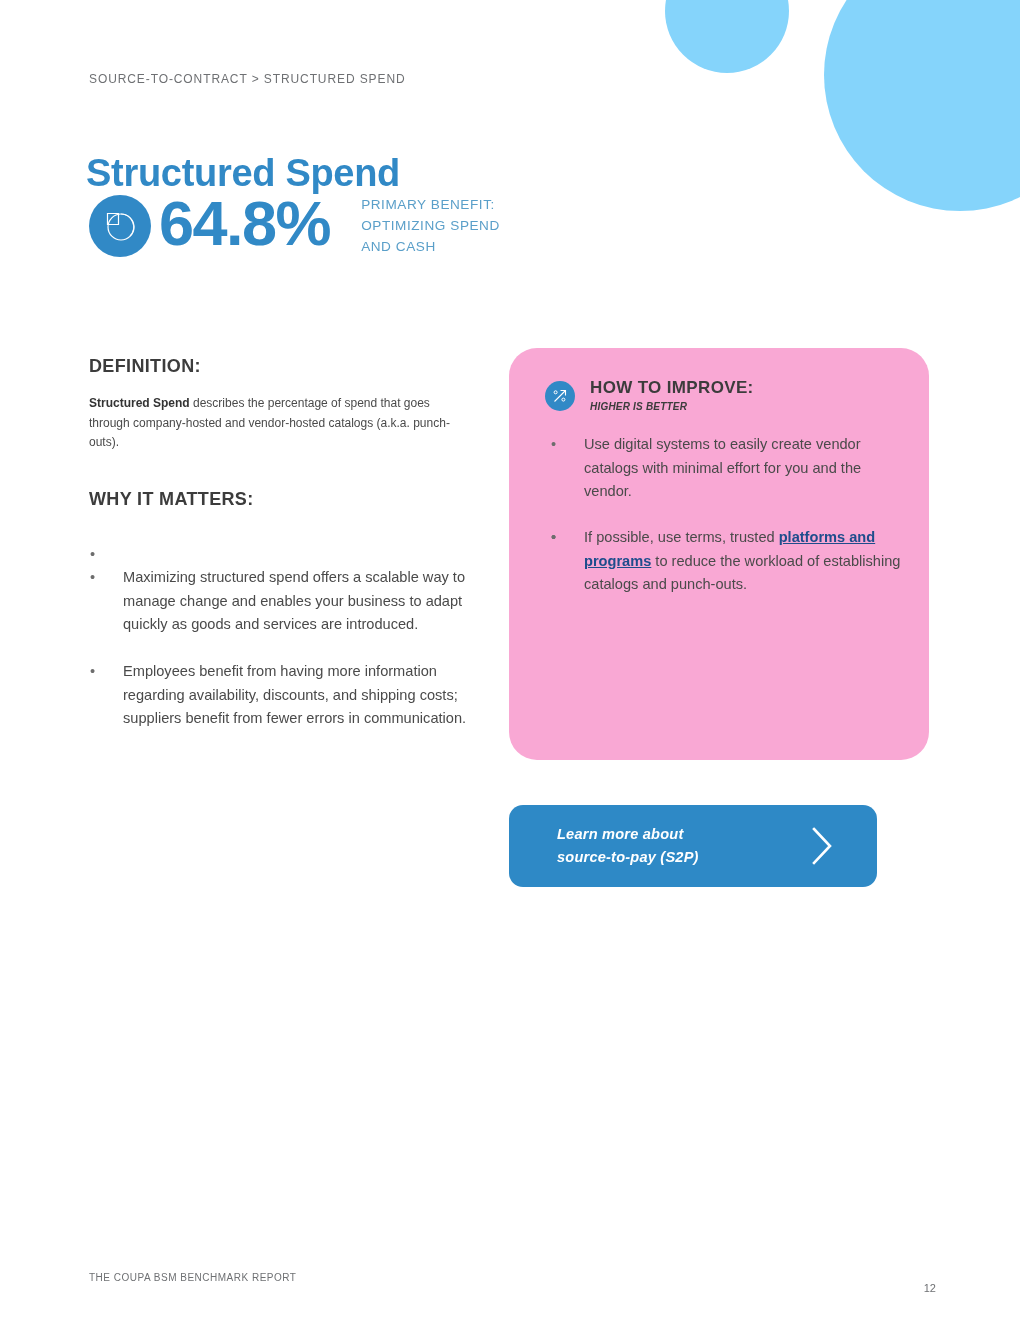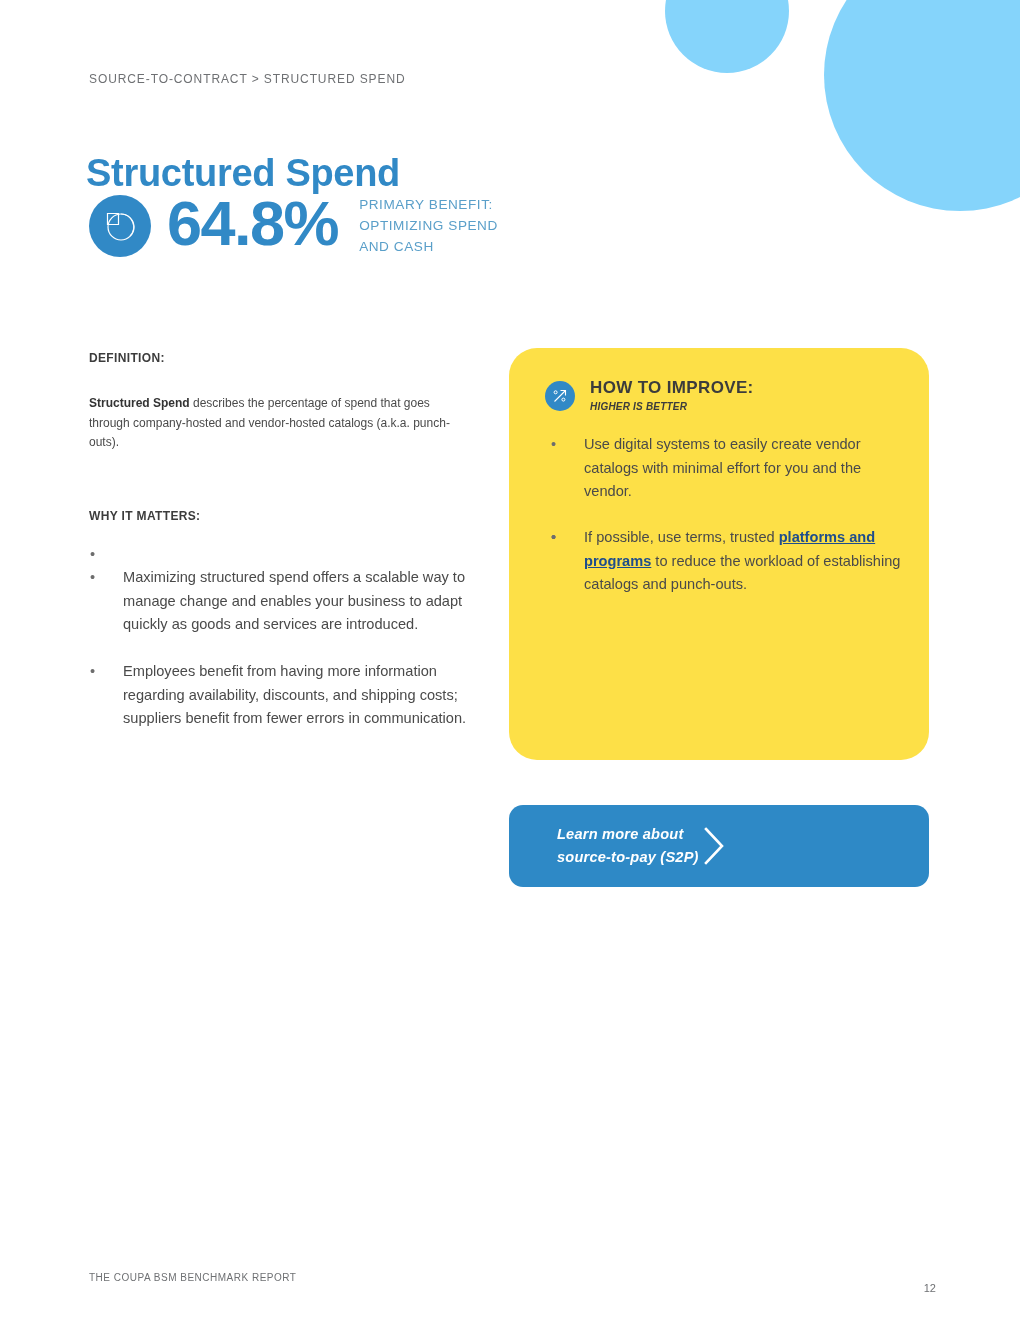--- a/index.html
+++ b/index.html
@@ -76,46 +76,46 @@
     margin-top: 5px;
     display: flex;
     align-items: center;
     justify-content: center;
   }
   #stat-value {
     font-size: 63px;
     font-weight: bold;
     color: #3189C6;
     line-height: 1;
-    margin-left: 16px;
+    margin-left: 8px;
     margin-top: 2px;
     letter-spacing: -1.5px;
     white-space: nowrap;
   }
   #primary-benefit {
-    margin-left: 21px;
+    margin-left: 31px;
     margin-top: 5px;
     font-size: 13.6px;
     line-height: 1.53;
     letter-spacing: 0.55px;
     color: #5a9fc9;
     white-space: pre-line;
   }
 
   
   .section-heading {
     position: absolute;
     left: 89px;
-    font-size: 12px;
+    font-size: 18px;
     font-weight: bold;
     color: #3c3c3c;
     letter-spacing: 0.35px;
   }
   #definition-heading { top: 341px; }
-  #why-heading { top: 497px; margin-top: 12px; }
+  #why-heading { top: 477px; margin-top: 12px; }
 
   #definition-body {
     position: absolute;
     left: 89px;
     top: 382px;
     width: 375px;
     font-size: 12px;
     line-height: 1.63;
     color: #4a4a4a;
   }
@@ -149,21 +149,21 @@
     color: #6d6d6d;
   }
 
   
   #improve-panel {
     position: absolute;
     left: 509px;
     top: 348px;
     width: 420px;
     height: 412px;
-    background: #fde047;
+    background: #f9a8d4;
     border-radius: 28px;
     box-sizing: border-box;
   }
   #improve-header {
     position: absolute;
     left: 36px;
     top: 29px;
     display: flex;
     align-items: flex-start;
   }
@@ -210,28 +210,28 @@
     color: #1E4D8C;
     font-weight: bold;
     text-decoration: underline;
   }
 
   
   #cta-button {
     position: absolute;
     left: 509px;
     top: 805px;
-    width: 420px;
+    width: 368px;
     height: 82px;
     background: #2E89C6;
     border-radius: 14px;
     box-sizing: border-box;
     display: flex;
     align-items: center;
-    justify-content: flex-start;
+    justify-content: space-between;
     padding: 0 40px 0 48px;
     cursor: pointer;
   }
   #cta-label {
     font-size: 14.6px;
     font-weight: bold;
     font-style: italic;
     color: #ffffff;
     line-height: 1.55;
     letter-spacing: 0.2px;

